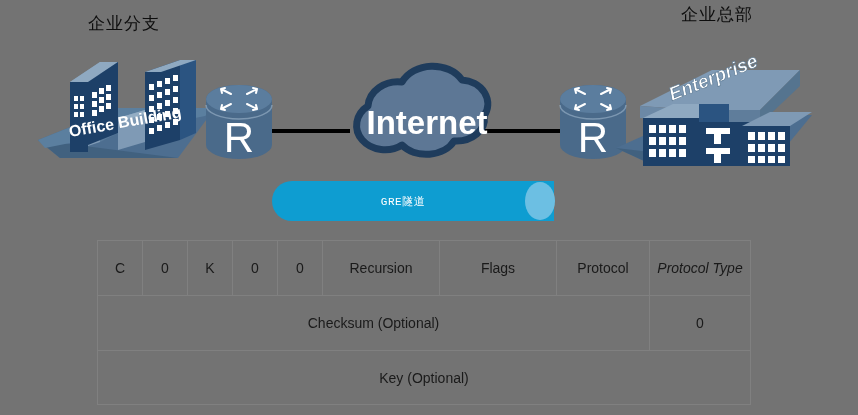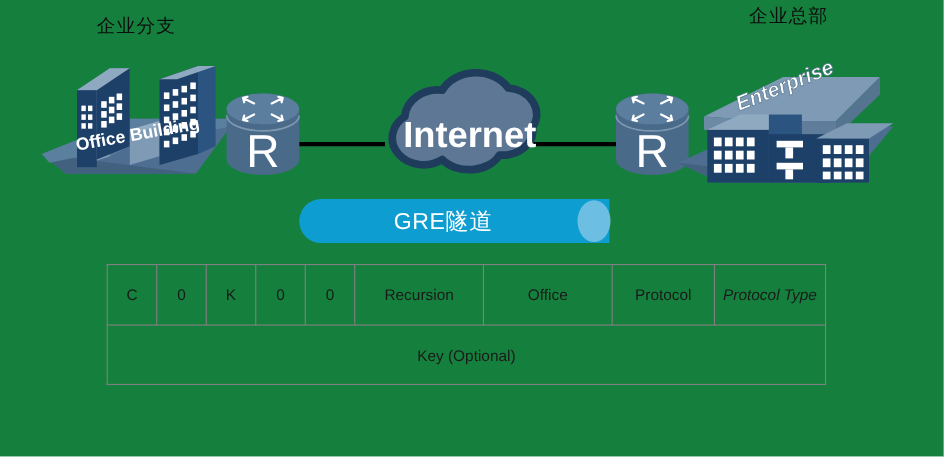--- a/index.html
+++ b/index.html
@@ -7,21 +7,21 @@
     padding: 0;
     background: #ffffff;
   }
   body {
     font-family: "Liberation Sans", "DejaVu Sans", sans-serif;
   }
   #canvas {
     position: relative;
     width: 858px;
     height: 415px;
-    background: #15803d;
+    background: #737373;
     overflow: hidden;
   }
 
   
   .cn-label {
     position: absolute;
     font-size: 17px;
     color: #0d0d0d;
     font-family: "DejaVu Sans", "Liberation Sans", sans-serif;
     white-space: nowrap;
@@ -56,22 +56,22 @@
     border-radius: 50%;
   }
   #gre-label {
     position: absolute;
     left: 0; top: 0;
     width: 262px; height: 40px;
     display: flex;
     align-items: center;
     justify-content: center;
     color: #ffffff;
-    font-size: 21px;
-    font-family: Liberation Sans, sans-serif;
+    font-size: 11px;
+    font-family: Liberation Mono, monospace;
     letter-spacing: 0.5px;
   }
 
   
   #gre-table {
     position: absolute;
     left: 97px;
     top: 240px;
     width: 644px;
     border-collapse: collapse;
@@ -278,23 +278,27 @@
 
   <table id="gre-table">
     <tbody>
       <tr class="row-bits">
         <td class="flagbit">C</td>
         <td class="flagbit">0</td>
         <td class="flagbit red-text">K</td>
         <td class="flagbit">0</td>
         <td class="flagbit">0</td>
         <td class="col-recursion">Recursion</td>
-        <td class="col-flags">Office</td>
+        <td class="col-flags">Flags</td>
         <td class="col-version">Protocol</td>
         <td class="col-protocol">Protocol Type</td>
+      </tr>
+      <tr class="row-checksum">
+        <td colspan="8">Checksum (Optional)</td>
+        <td>0</td>
       </tr>
       <tr class="row-key">
         <td colspan="9" class="red-text">Key (Optional)</td>
       </tr>
     </tbody>
   </table>
 
 </div>
 
 </body></html>

